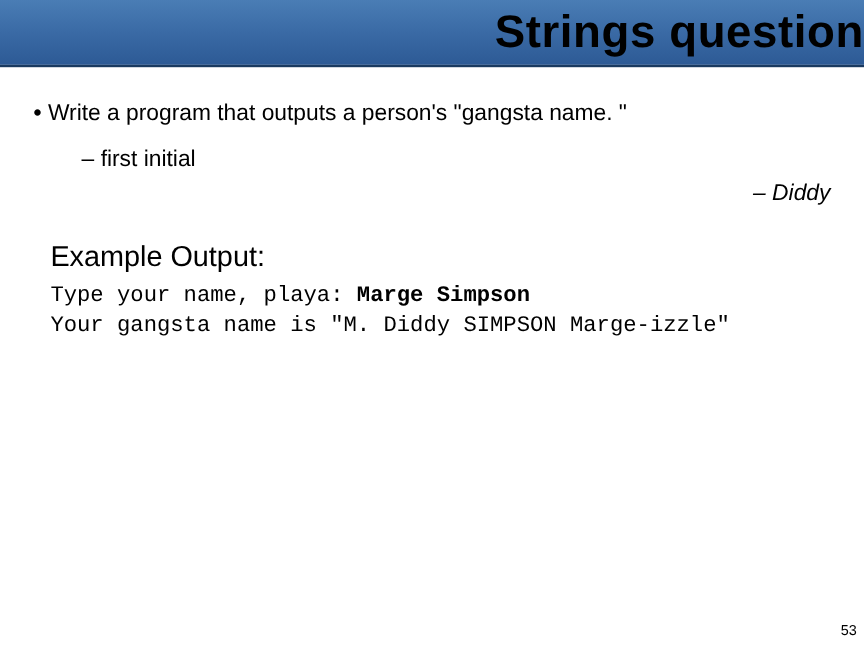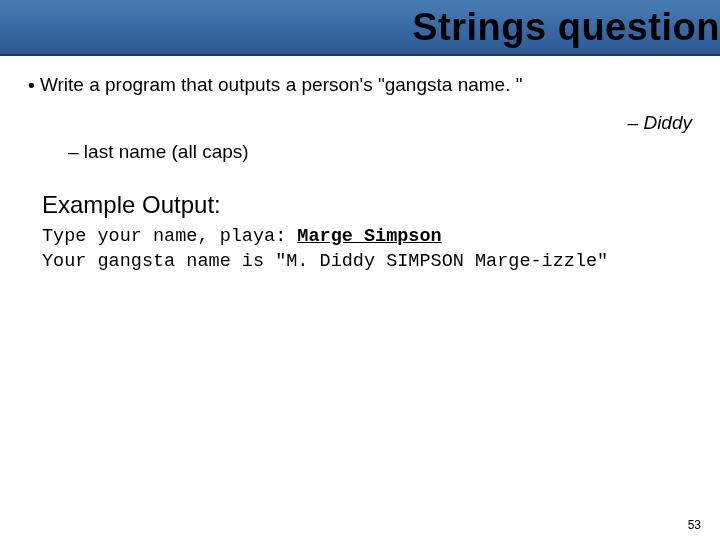--- a/index.html
+++ b/index.html
@@ -21,21 +21,21 @@
     justify-content: flex-end;
   }
   .title {
     font-family: Tahoma, Verdana, sans-serif;
     font-size: 38px;
     font-weight: bold;
     color: #000000;
     letter-spacing: 0.5px;
   }
   .content {
-    padding: 18px 28px 0 28px;
+    padding: 28px 28px 0 28px;
   }
   .bullet-main {
     font-size: 19px;
     color: #000;
     margin-bottom: 12px;
   }
   .bullet-main::before {
     content: "• ";
     font-weight: bold;
   }
@@ -61,42 +61,41 @@
   .code {
     font-family: "Courier New", Courier, monospace;
     font-size: 18.5px;
     color: #000;
     margin-left: 14px;
     line-height: 1.35;
     white-space: pre;
   }
   .underline-bold {
     font-weight: bold;
-    text-decoration: underline;
   }
   .page-num {
     position: absolute;
     bottom: 8px;
-    right: 19px;
+    right: 6px;
     font-size: 12px;
     color: #000;
     font-family: Arial, sans-serif;
   }
 </style>
 </head>
 <body>
 
 <div class="header">
   <div class="title">Strings question</div>
 </div>
 
 <div class="content">
   <div class="bullet-main">Write a program that outputs a person's "gangsta name. "</div>
   <div class="sublist">
+    <div class="sub-item">first initial</div>
     <div class="sub-item italic">Diddy</div>
-    <div class="sub-item">last name (all caps)</div>
   </div>
   <div class="example-label">Example Output:</div>
   <div class="code"><span>Type your name, playa: </span><span class="underline-bold">Marge Simpson</span>
 <span>Your gangsta name is "M. Diddy SIMPSON Marge-izzle"</span></div>
 </div>
 
 <div class="page-num">53</div>
 
 </body></html>

